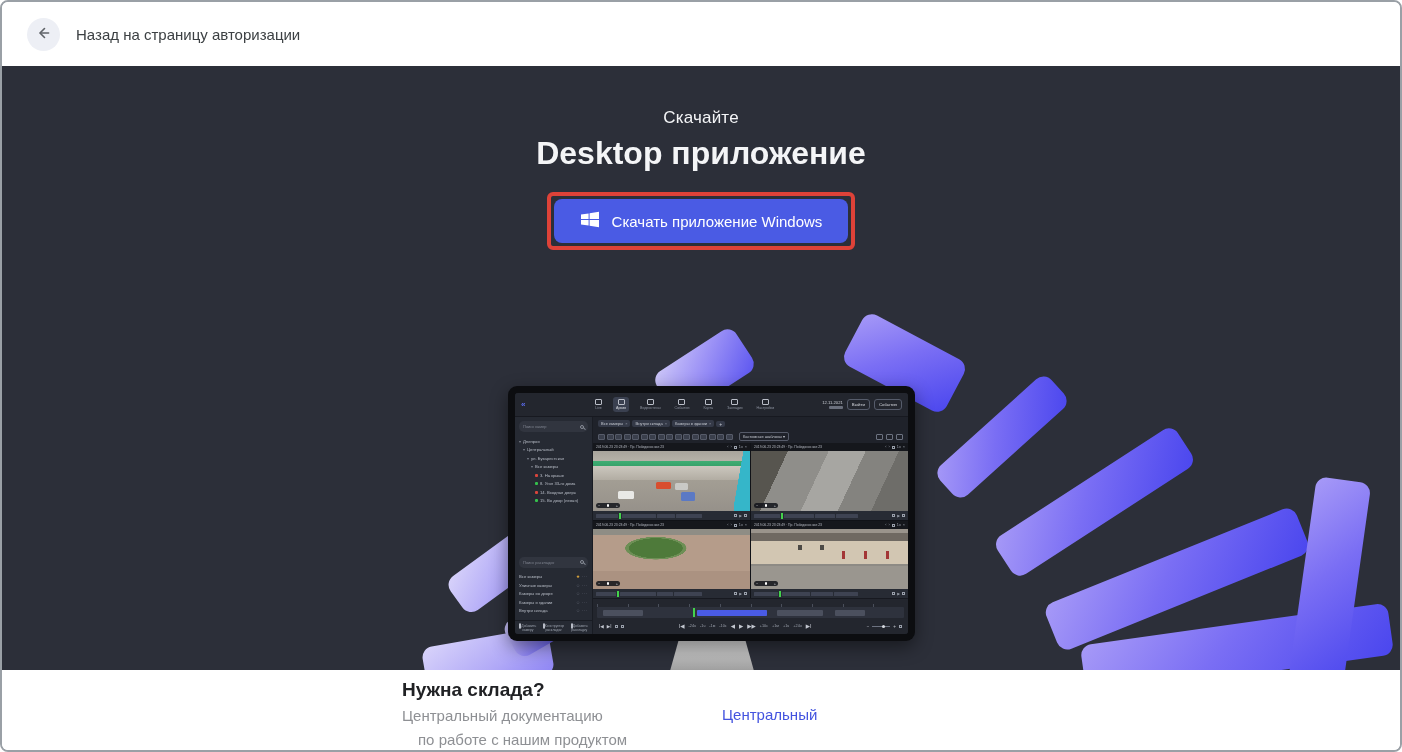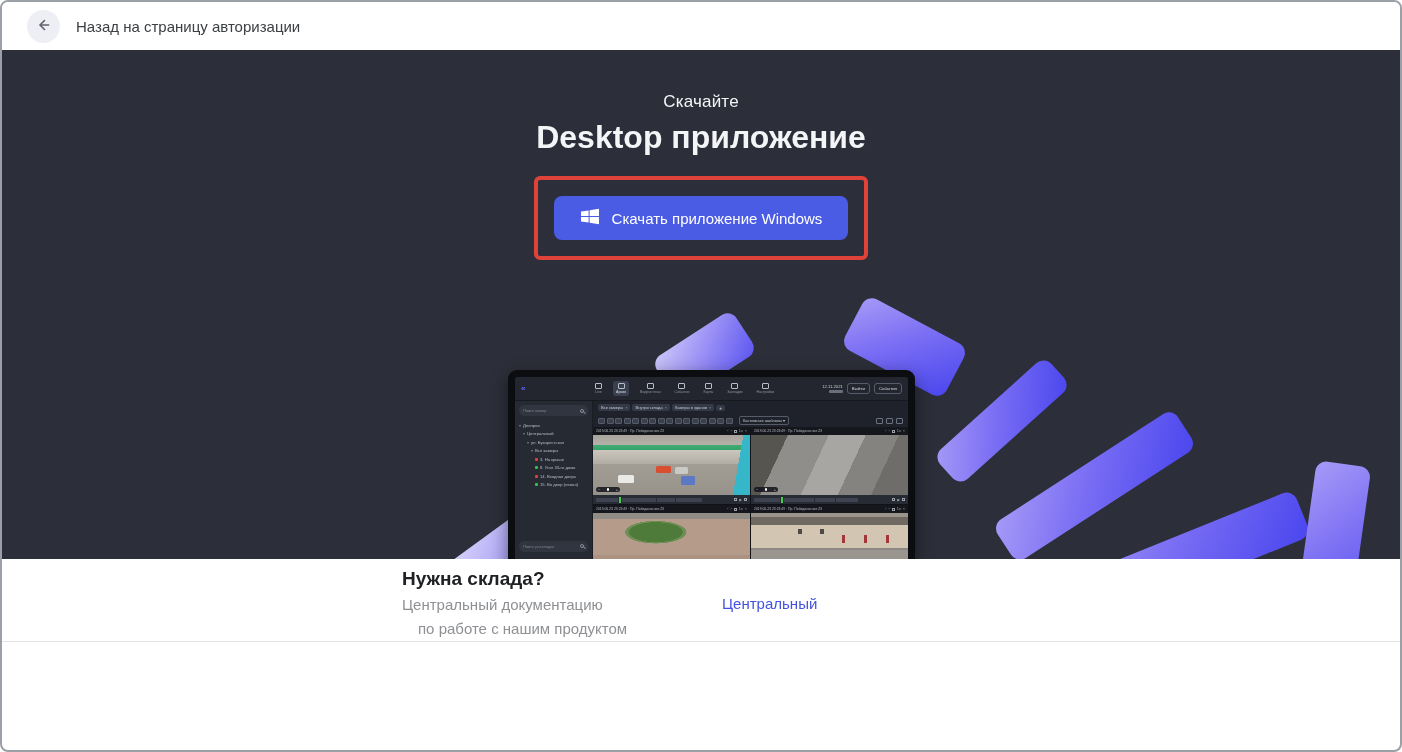--- a/index.html
+++ b/index.html
@@ -1,29 +1,29 @@
 <!DOCTYPE html>
 <html><head>
 <meta charset="utf-8">
 <style>
   * { margin:0; padding:0; box-sizing:border-box; }
   html,body { background:#ffffff; font-family:"Liberation Sans", sans-serif; }
   .frame { position:relative; width:1402px; height:752px; border:2px solid #9aa0a6; border-radius:8px; overflow:hidden; background:#fff; }
 
   
-  .topbar { position:relative; height:48px; background:#ffffff; display:flex; align-items:center; padding-left:25px; z-index:6; }
+  .topbar { position:relative; height:64px; background:#ffffff; display:flex; align-items:center; padding-left:25px; z-index:6; }
   .back-btn { width:33px; height:33px; border-radius:50%; background:#edeff5; border:none; display:flex; align-items:center; justify-content:center; cursor:pointer; }
   .topbar-title { margin-left:16px; font-size:15px; color:#3c4043; }
 
   
-  .dark { position:relative; height:509px; background:#2c2f39; overflow:hidden; }
+  .dark { position:relative; height:604px; background:#2c2f39; overflow:hidden; }
   .hero { position:relative; z-index:3; text-align:center; padding-top:42px; color:#f4f5f7; }
   .hero-eyebrow { font-size:17px; font-weight:400; letter-spacing:.2px; }
   .hero-title { margin-top:7px; font-size:32px; font-weight:700; }
-  .annotation-box { display:inline-block; margin-top:20px; border:4px solid #de4238; border-radius:6px; padding:16px; }
+  .annotation-box { display:inline-block; margin-top:20px; border:4px solid #de4238; border-radius:6px; padding:3px; }
   .dl-btn { height:44px; background:#4a5be4; color:#fff; border:none; border-radius:8px; display:flex; align-items:center; gap:12px; padding:0 26px; font-size:15px; font-family:"Liberation Sans",sans-serif; cursor:pointer; }
 
   
   .shape { position:absolute; border-radius:11px; z-index:1; }
   .grad-purple { background:linear-gradient(145deg,#cfc9f8 0%,#9d93f6 45%,#5b55f0 100%); }
   .grad-ray    { background:linear-gradient(135deg,#a79af7 0%,#7a6ef4 45%,#4a46ee 100%); }
   .grad-lav    { background:linear-gradient(150deg,#d9d4fa 0%,#b0a8f7 60%,#8c83f4 100%); }
   .s1 { left:655px; top:281px; width:95px;  height:50px; transform:rotate(-33deg); }
   .s2 { left:845px; top:268px; width:115px; height:58px; transform:rotate(28deg); }
   .s3 { left:445px; top:483px; width:100px; height:42px; transform:rotate(-36deg); }

